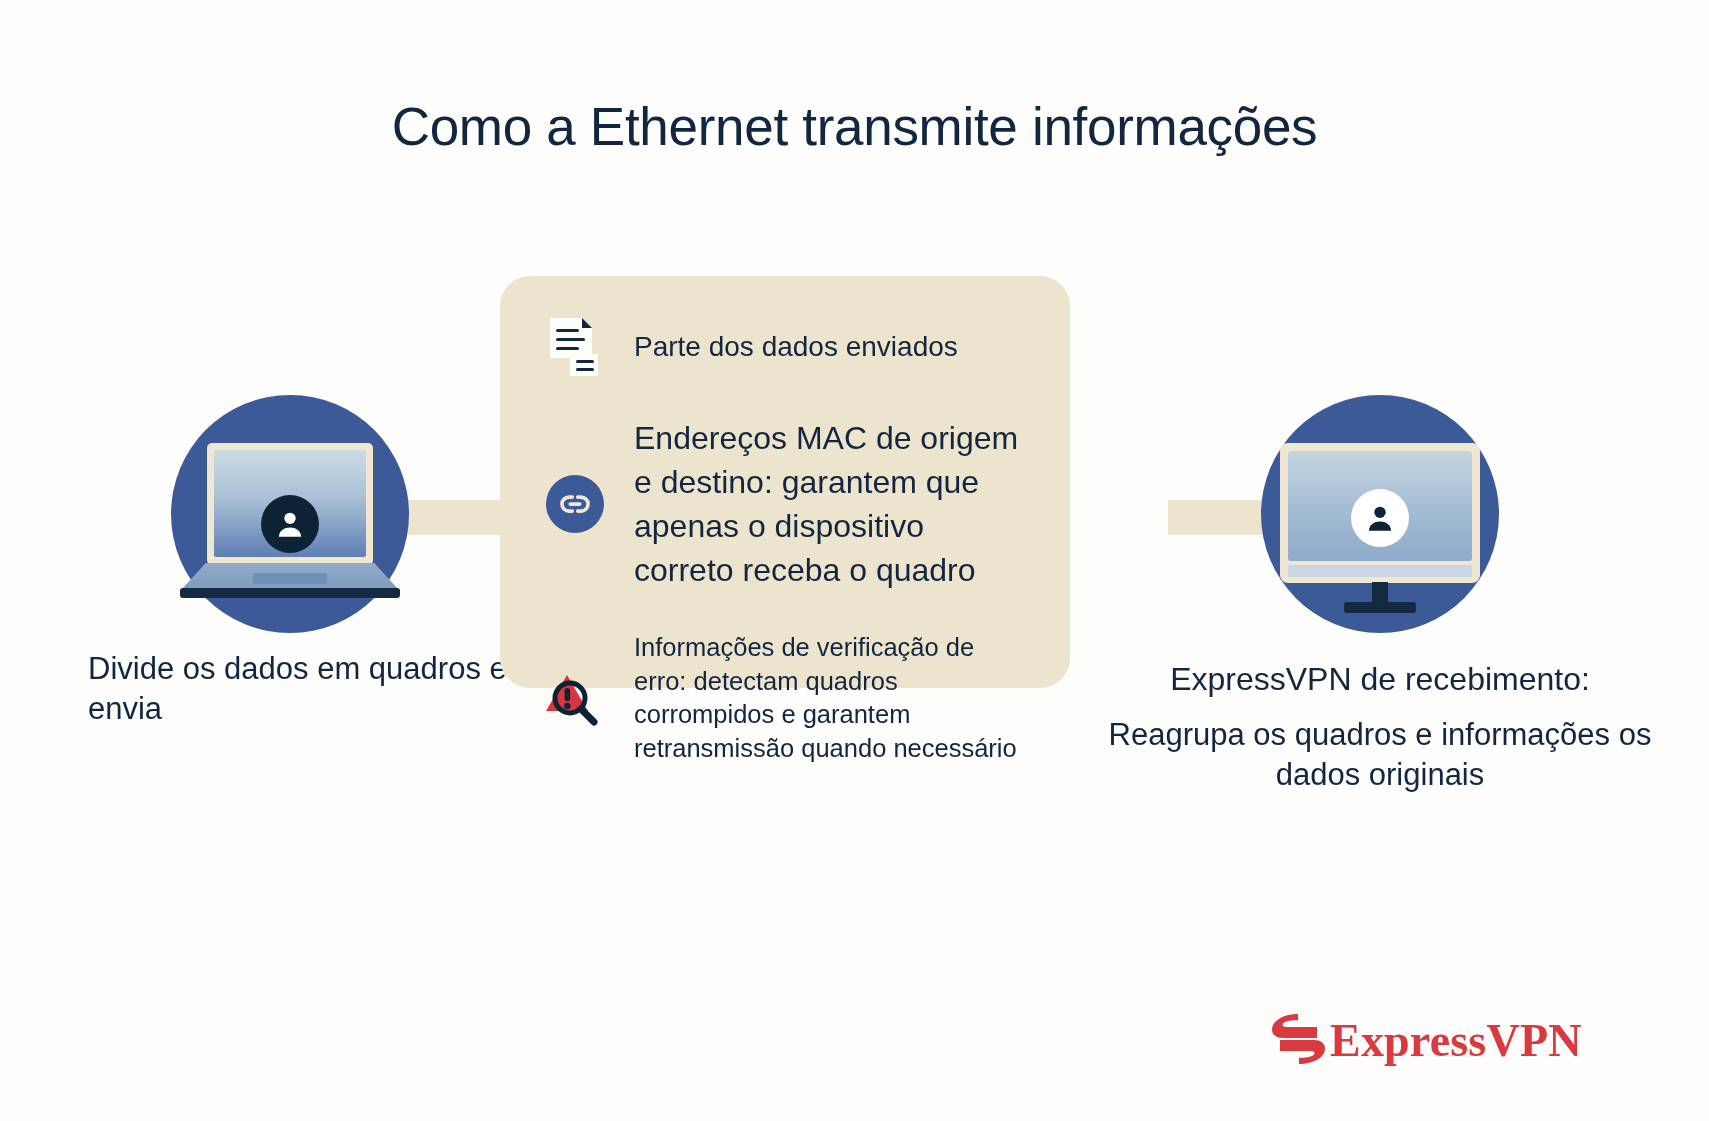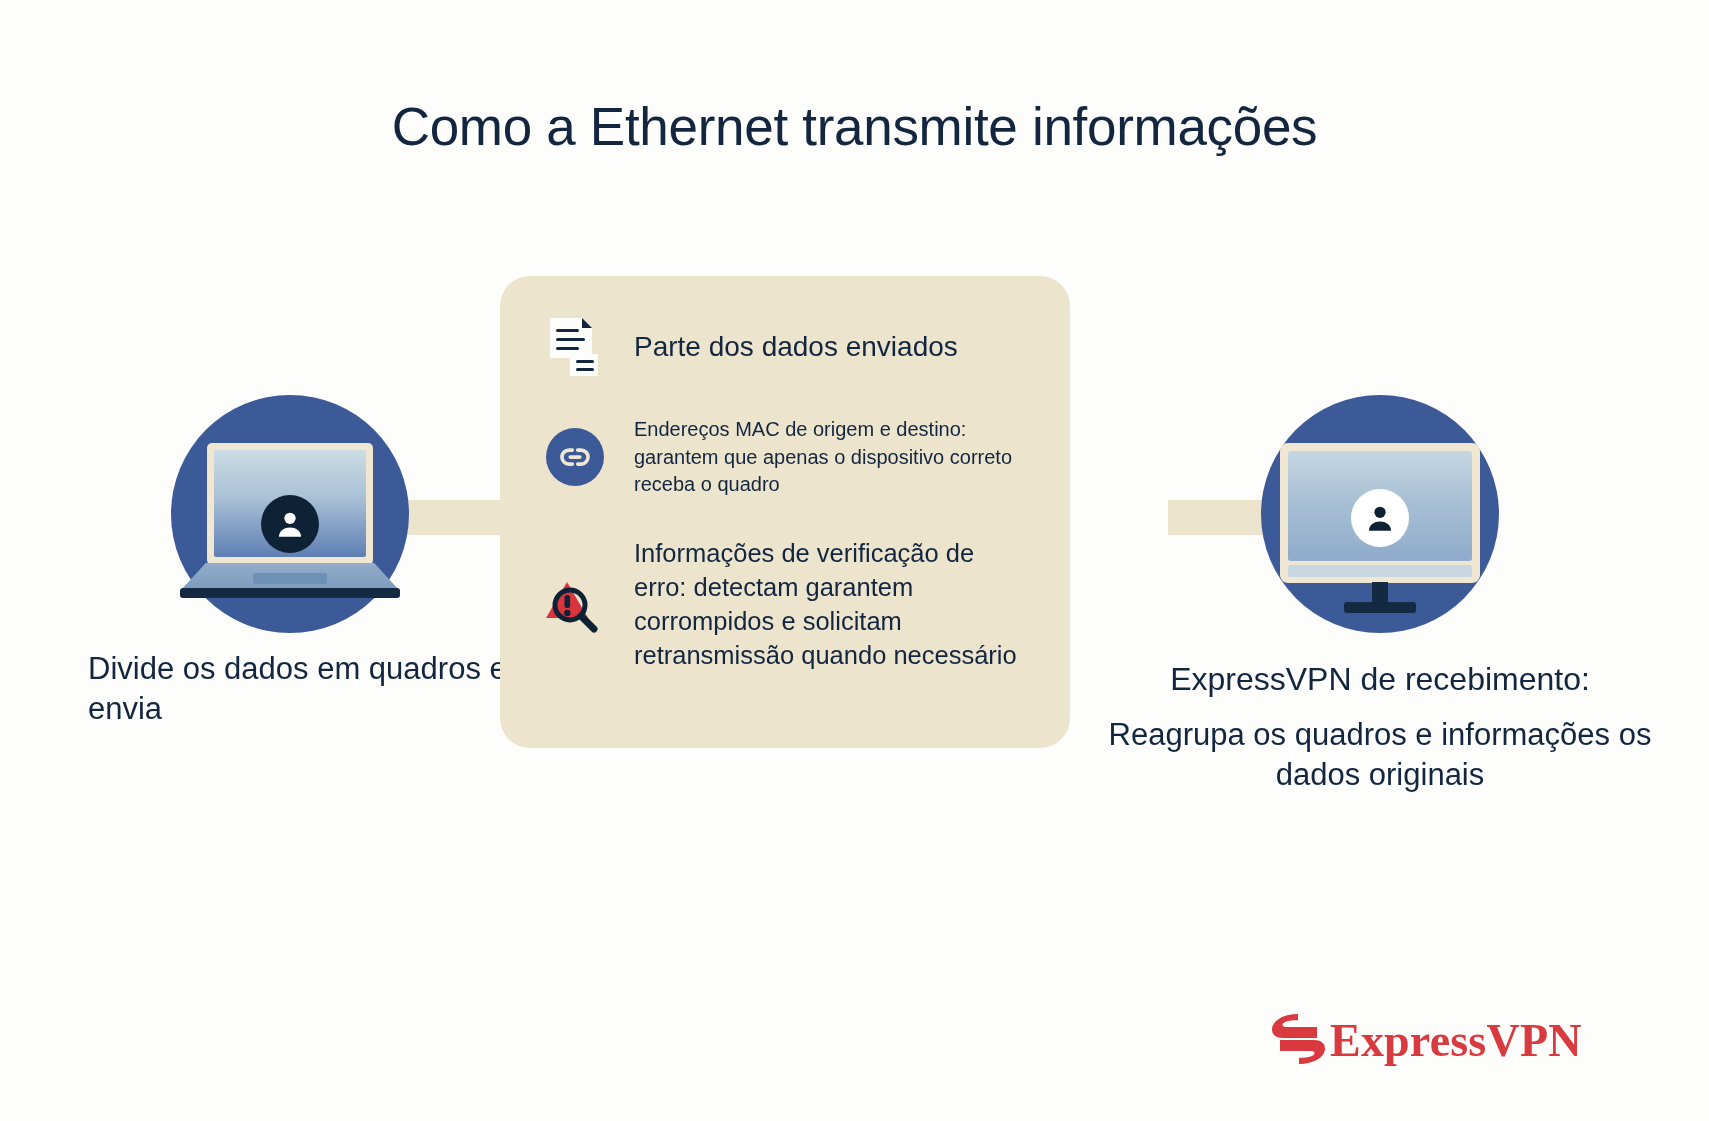--- a/index.html
+++ b/index.html
@@ -227,41 +227,41 @@
   .device-group.receiver .caption-body {
     text-align: center;
   }
 
   
   .panel {
     position: absolute;
     left: 500px;
     top: 276px;
     width: 570px;
-    height: 472px;
+    height: 412px;
     background: #EDE4CE;
     border-radius: 30px;
     box-sizing: border-box;
     padding: 28px 40px 20px 44px;
   }
   .panel-item {
     display: flex;
     align-items: center;
     gap: 28px;
   }
   .panel-item .icon-slot {
     flex: 0 0 62px;
     width: 62px;
     height: 62px;
     display: flex;
     align-items: center;
     justify-content: center;
   }
   .panel-item .item-text {
-    font-size: 20px;
+    font-size: 32px;
     line-height: 1.38;
     color: #12263F;
   }
   .item-1 { margin-top: 12px; }
   .item-2 { margin-top: 38px; }
   .item-3 { margin-top: 38px; }
   .item-1 .item-text { font-size: 28px; }
   .item-3 .item-text { font-size: 25.5px; line-height: 1.33; }
 
   
@@ -358,21 +358,21 @@
     <div class="panel-item item-3">
       <div class="icon-slot">
         <svg width="62" height="62" viewBox="0 0 62 62" aria-hidden="true">
           <path d="M23 8 L44 44 H2 Z" fill="#D9353F"></path>
           <circle cx="26" cy="31" r="15" fill="none" stroke="#0E2236" stroke-width="5"></circle>
           <rect x="20.5" y="21" width="5.6" height="13" rx="2.8" fill="#0E2236"></rect>
           <circle cx="23.3" cy="39" r="3.2" fill="#0E2236"></circle>
           <path d="M37 42 L50 55" stroke="#0E2236" stroke-width="7" stroke-linecap="round"></path>
         </svg>
       </div>
-      <div class="item-text">Informações de verificação de erro: detectam garantem corrompidos e solicitam retransmissão quando necessário</div>
+      <div class="item-text">Informações de verificação de erro: detectam quadros corrompidos e garantem retransmissão quando necessário</div>
     </div>
 
   </div>
 
   <div class="device-group receiver">
     <div class="circle">
       <div class="monitor">
         <div class="monitor-bezel">
           <div class="monitor-screen"></div>
           <div class="monitor-chin"></div>

